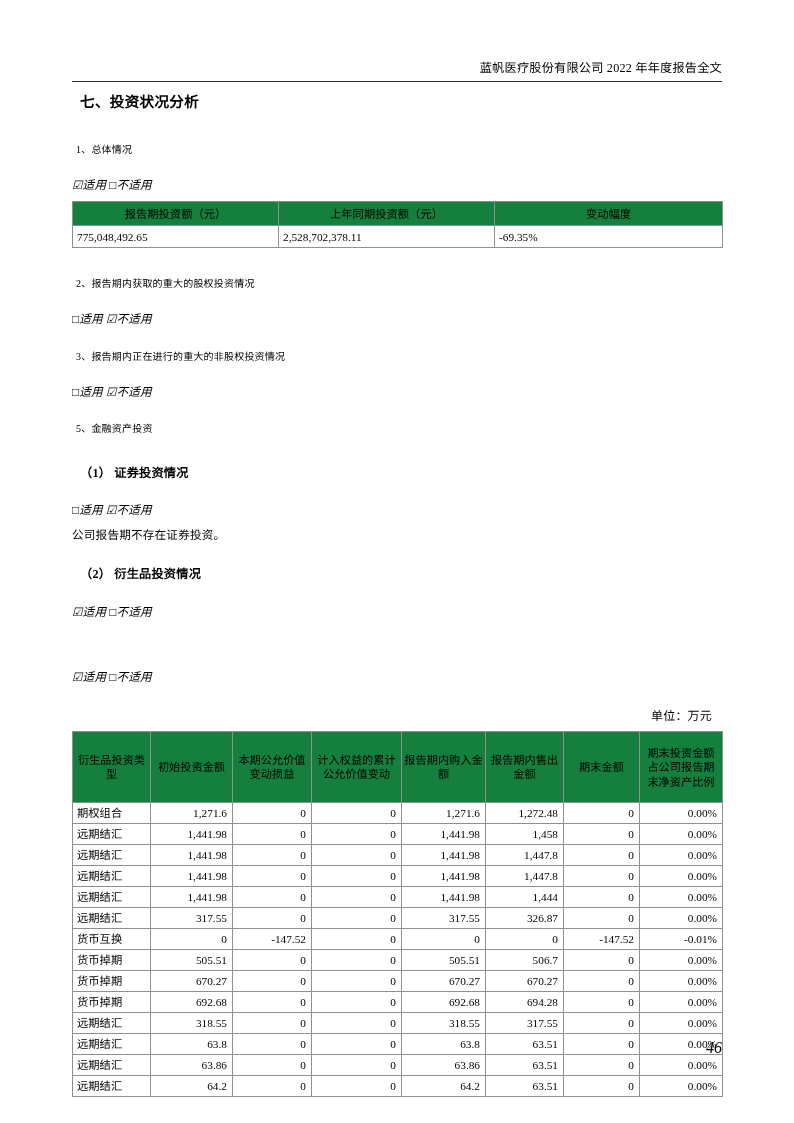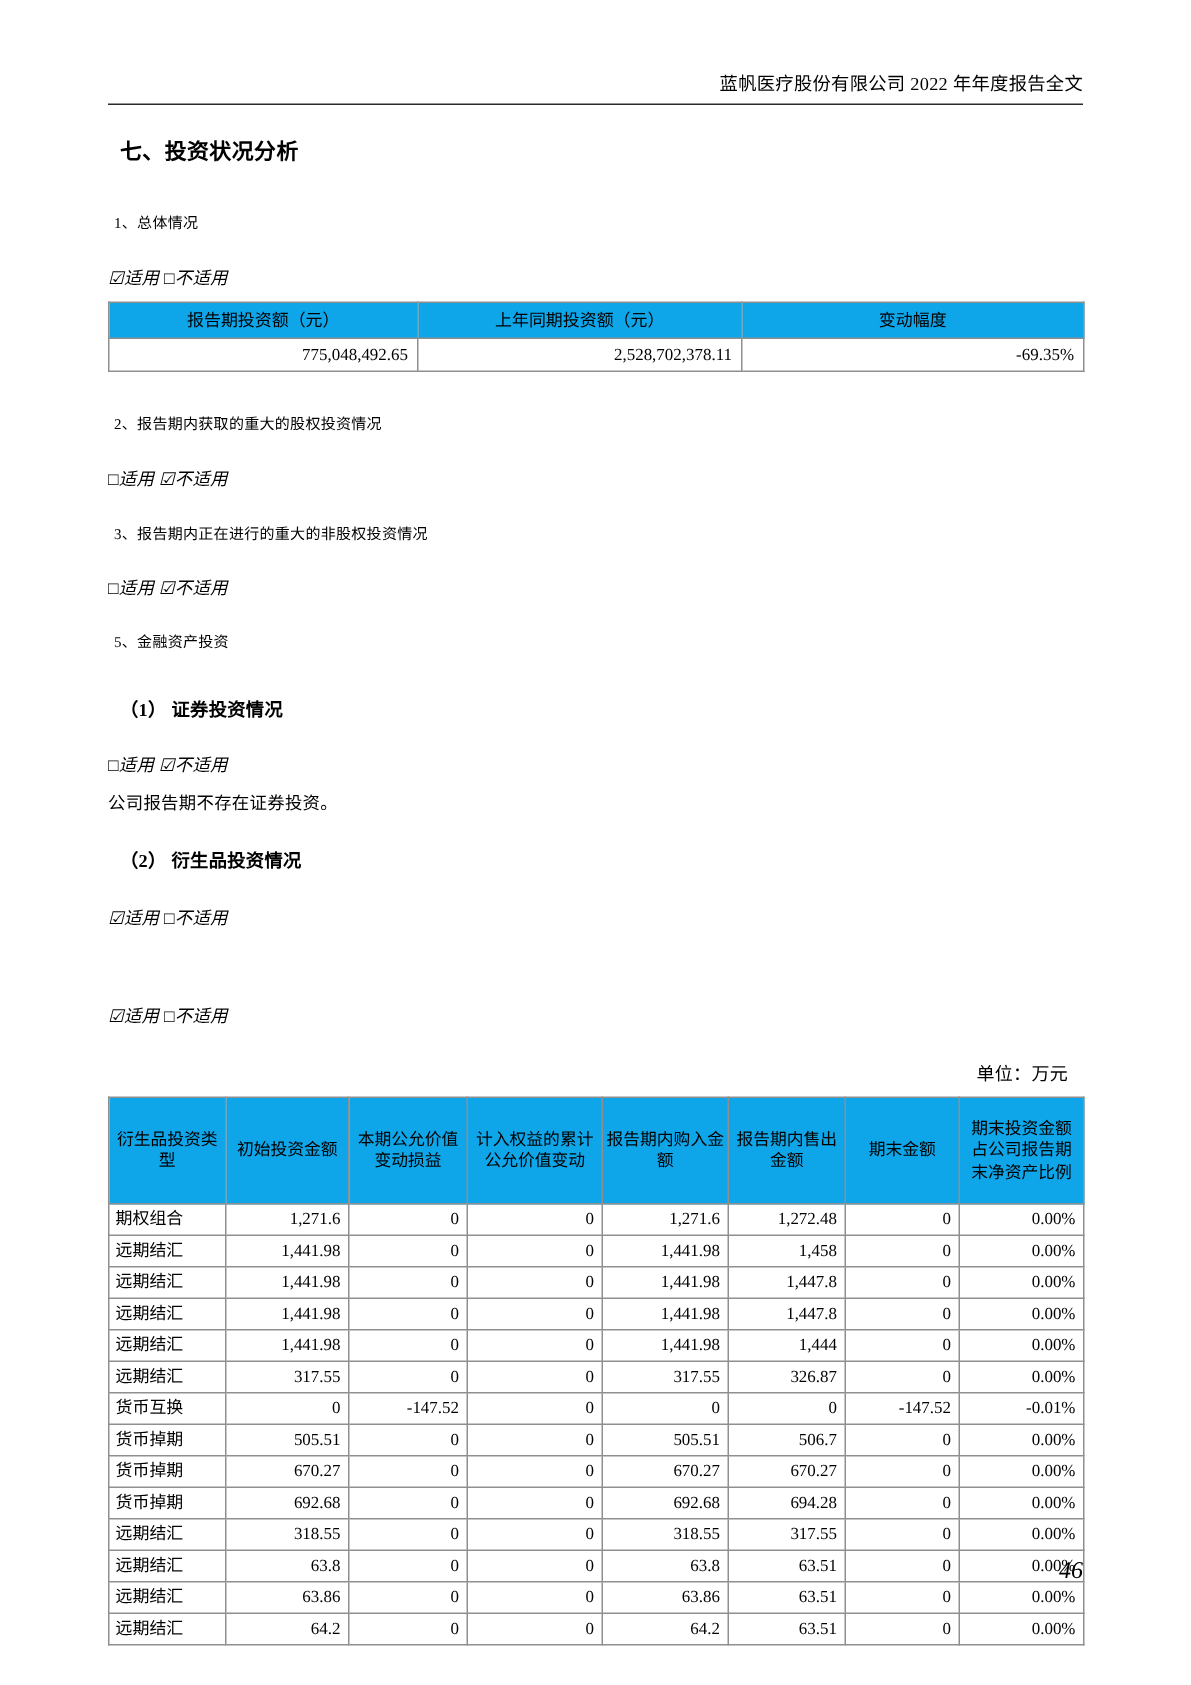--- a/index.html
+++ b/index.html
@@ -18,21 +18,21 @@
   }
   .page {
     position: absolute;
     inset: 0;
     padding: 0;
   }
 
   
   .page-header {
     position: absolute;
-    top: 44px;
+    top: 56px;
     left: 72px;
     right: 72px;
     height: 26px;
   }
   .page-header .hdr-text {
     position: absolute;
     right: 0;
     bottom: 6px;
     font-size: 12.2px;
     letter-spacing: 0.2px;
@@ -116,29 +116,29 @@
   }
   table.doc-table th,
   table.doc-table td {
     border: 0.8px solid #8f8f8f;
     padding: 2px 4px;
     line-height: 1.28;
     vertical-align: middle;
     font-weight: normal;
   }
   table.doc-table thead th {
-    background: #0ea5e9;
+    background: #15803d;
     text-align: center;
   }
 
   
   table.tbl-overall { width: 650px; }
   table.tbl-overall thead th { height: 19px; }
   table.tbl-overall tbody td {
-    text-align: right;
+    text-align: left;
     height: 17px;
     padding-right: 6px;
   }
 
   
   table.tbl-deriv { width: 650px; }
   table.tbl-deriv thead th {
     height: 64px;
     padding: 3px 2px;
     font-size: 11.2px;

